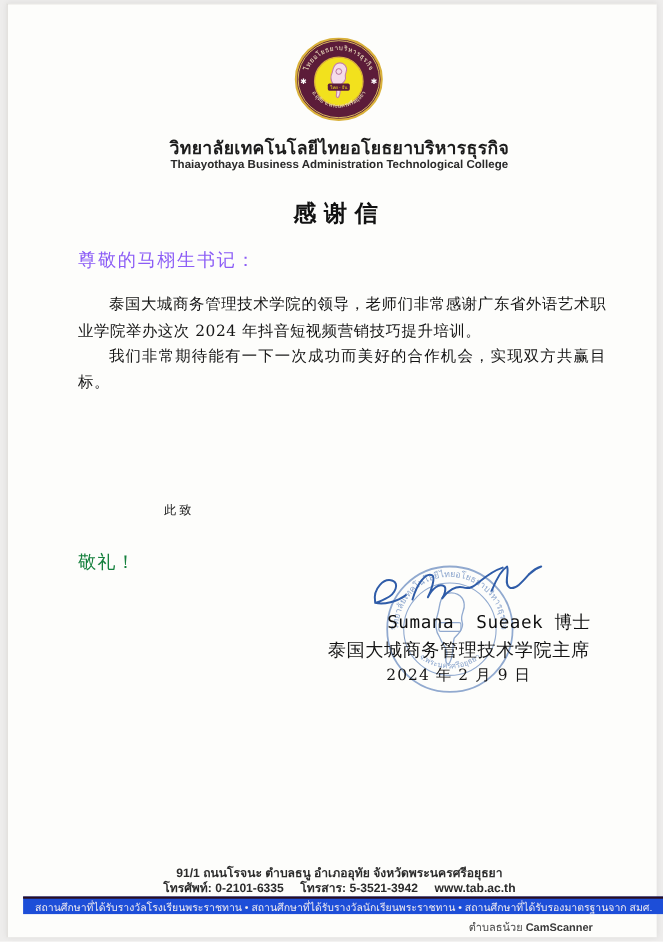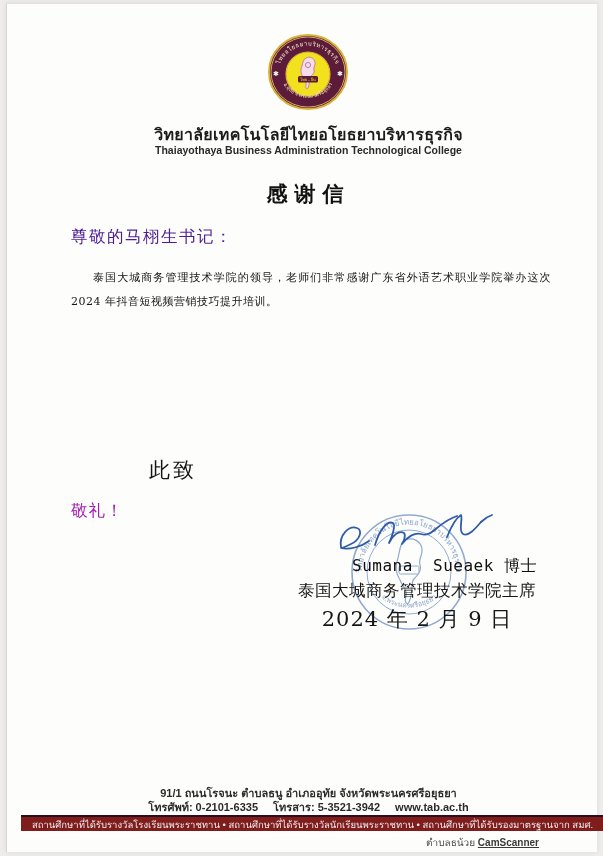--- a/index.html
+++ b/index.html
@@ -29,79 +29,79 @@
     font-family:"Liberation Sans",sans-serif; font-weight:bold;
     font-size:10.5px; color:#2a2a2a;
   }
   
   .letter-title {
     position:absolute; left:0; top:176px; width:603px; text-align:center;
     font-size:21px; font-weight:bold; color:#111; letter-spacing:7px;
   }
   .salutation {
     position:absolute; left:64px; top:222px;
-    font-size:16.5px; color:#4c1d95; letter-spacing:1.5px;
+    font-size:16.5px; color:#8b5cf6; letter-spacing:1.5px;
   }
   .letter-paragraphs {
     position:absolute; left:64px; top:262px; width:480px;
-    font-size:11px; color:#151515; line-height:23.6px;
+    font-size:14px; color:#151515; line-height:23.6px;
     text-align:justify; letter-spacing:0.5px;
   }
   .letter-paragraphs p { text-indent:2em; margin:0; }
   .closing-zhici {
     position:absolute; left:142px; top:452px;
-    font-size:21px; color:#151515; letter-spacing:3px;
+    font-size:11px; color:#151515; letter-spacing:3px;
   }
   .closing-jingli {
     position:absolute; left:64px; top:496px;
-    font-size:16.5px; color:#a21caf; letter-spacing:1px;
+    font-size:16.5px; color:#15803d; letter-spacing:1px;
   }
   
   .stamp-wrap { position:absolute; left:340px; top:506px; width:124px; height:124px; opacity:0.85; }
   .signature-wrap { position:absolute; left:328px; top:503px; width:160px; height:58px; }
   .sig-name {
     position:absolute; left:290px; top:552px; width:240px; text-align:right;
     font-size:16px; color:#0f0f0f; white-space:pre; letter-spacing:0.5px;
     font-family:"DejaVu Sans Mono","Liberation Mono",monospace;
   }
   .sig-title {
     position:absolute; left:280px; top:576px; width:260px; text-align:center;
     font-size:16.5px; color:#151515; letter-spacing:0.5px;
   }
   .sig-date {
     position:absolute; left:290px; top:601px; width:240px; text-align:center;
-    font-size:21px; color:#151515; letter-spacing:1px;
+    font-size:14px; color:#151515; letter-spacing:1px;
   }
   
   .footer-address {
     position:absolute; left:0; top:780px; width:603px; text-align:center;
     font-family:"Liberation Sans",sans-serif; font-weight:bold;
     font-size:11px; color:#2b2b2b;
   }
   .footer-contact {
     position:absolute; left:0; top:794px; width:603px; text-align:center;
     font-family:"Liberation Sans",sans-serif; font-weight:bold;
     font-size:11px; color:#2b2b2b;
   }
   .footer-contact span { margin:0 6px; }
   .footer-banner {
     position:absolute; left:14px; top:811px; width:583px; height:16px;
-    background:#7f1d1d; border-top:2px solid #2b0d1d;
+    background:#1d4ed8; border-top:2px solid #2b0d1d;
     display:flex; align-items:center; justify-content:center;
   }
   .footer-banner-text {
     font-family:"Liberation Sans",sans-serif;
     font-size:9.5px; color:#f4eef1; white-space:nowrap;
   }
   .scanner-credit {
     position:absolute; right:58px; top:831px;
     font-family:"Liberation Sans",sans-serif;
     font-size:10px; color:#4a4a4a;
   }
-  .scanner-credit b { color:#3a3a3a;text-decoration:underline; }
+  .scanner-credit b { color:#3a3a3a; }
 </style>
 </head>
 <body>
 
 <div class="scan-page">
 
   <div class="logo-wrap">
     <svg viewBox="0 0 88 76" width="88" height="76">
       <ellipse cx="44" cy="38" rx="39" ry="37" fill="#5c1c39" stroke="#d9b13b" stroke-width="2"></ellipse>
       <ellipse cx="44" cy="38" rx="37" ry="35" fill="none" stroke="#e8cf6a" stroke-width="0.8"></ellipse>
@@ -130,20 +130,21 @@
   </div>
 
   <div class="college-name-thai">วิทยาลัยเทคโนโลยีไทยอโยธยาบริหารธุรกิจ</div>
   <div class="college-name-en">Thaiayothaya Business Administration Technological College</div>
 
   <div class="letter-title">感谢信</div>
   <div class="salutation">尊敬的马栩生书记：</div>
 
   <div class="letter-paragraphs">
     <p>泰国大城商务管理技术学院的领导，老师们非常感谢广东省外语艺术职业学院举办这次 2024 年抖音短视频营销技巧提升培训。</p>
+    <p>我们非常期待能有一下一次成功而美好的合作机会，实现双方共赢目标。</p>
   </div>
 
   <div class="closing-zhici">此致</div>
   <div class="closing-jingli">敬礼！</div>
 
   <div class="stamp-wrap">
     <svg viewBox="0 0 124 124" width="124" height="124">
       <g stroke="#5f83bb" fill="none" opacity="0.8">
         <circle cx="62" cy="62" r="57" stroke-width="1.6"></circle>
         <circle cx="62" cy="62" r="42" stroke-width="1"></circle>

